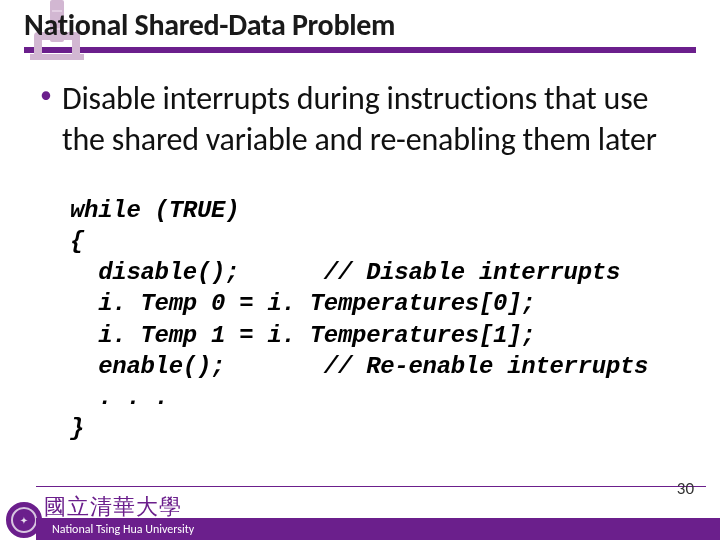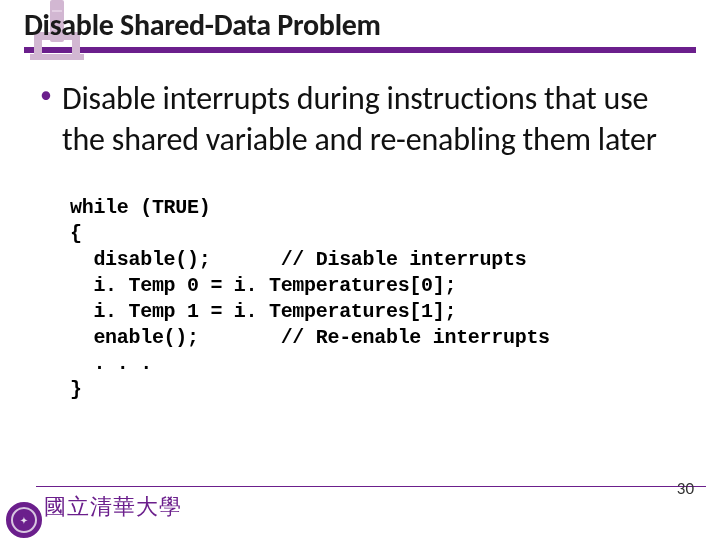--- a/index.html
+++ b/index.html
@@ -99,26 +99,27 @@
   }
   .bullet-text {
     font-size: 32px;
     color: #111;
     line-height: 1.28;
     letter-spacing: -0.2px;
   }
   .code {
     margin: 34px 0 0 30px;
     font-family: "Courier New", Courier, monospace;
-    font-size: 20px;
+    font-size: 24px;
     font-weight: 700;
     color: #000;
     white-space: pre;
     line-height: 1.3;
     letter-spacing: -0.3px;
+    font-style: italic;
   }
   .footer {
     position: absolute;
     left: 0; bottom: 0;
     width: 100%;
     height: 42px;
   }
   .foot-rule {
     position: absolute;
     left: 36px; right: 14px;
@@ -182,21 +183,21 @@
   <div class="header">
     <div class="back-logo">
       <div class="bl-pole"></div>
       <div class="bl-gate">
         <div class="bl-roof"></div>
         <div class="bl-side-l"></div>
         <div class="bl-side-r"></div>
         <div class="bl-base"></div>
       </div>
     </div>
-    <div class="title">Disable Shared-Data Problem</div>
+    <div class="title">National Shared-Data Problem</div>
     <div class="title-rule"></div>
   </div>
 
   <div class="content">
     <div class="bullet-row">
       <div class="bullet-dot">•</div>
       <div class="bullet-text">Disable interrupts during instructions that use the shared variable and re-enabling them later</div>
     </div>
 
     <div class="code">while (TRUE)
@@ -209,15 +210,18 @@
 }</div>
   </div>
 
   <div class="footer">
     <div class="foot-rule"></div>
     <div class="page-num">30</div>
     <div class="foot-logo-cn">國立清華大學</div>
     <div class="foot-seal">
       <div class="seal-inner">✦</div>
     </div>
+    <div class="foot-band">
+      <span class="foot-uni">National Tsing Hua University</span>
+    </div>
   </div>
 
 </div>
 
 </body></html>

